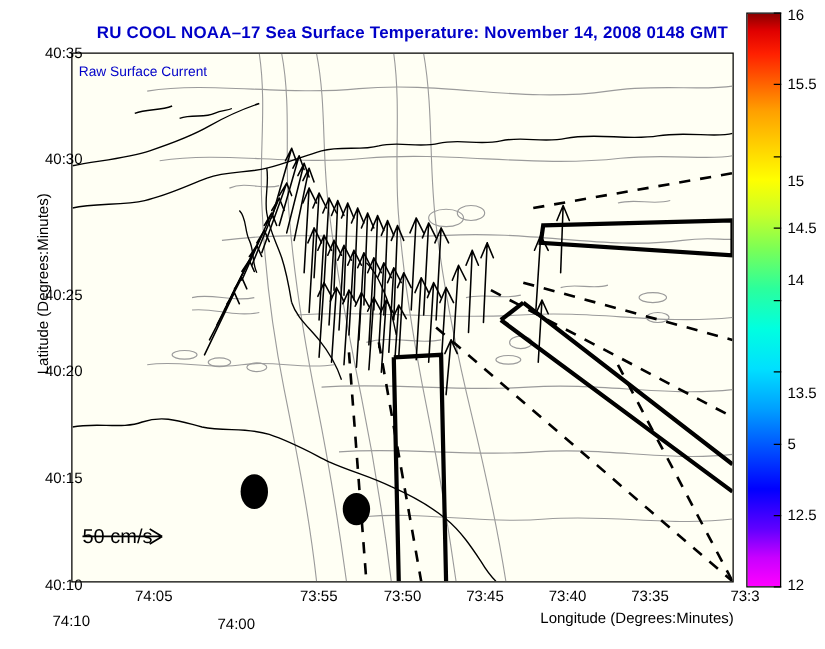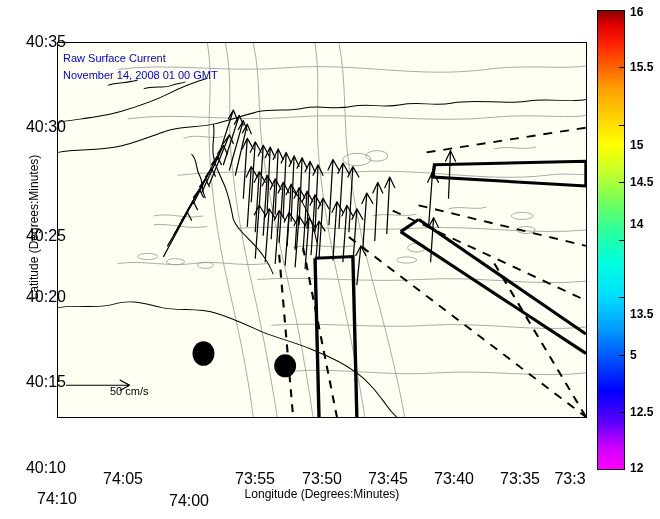--- a/index.html
+++ b/index.html
@@ -12,43 +12,43 @@
 
   
   .title{
     position:absolute;left:0;top:18px;width:660px;text-align:center;
     font-size:13.5px;font-weight:bold;color:#0000c8;letter-spacing:.2px;
     white-space:nowrap;
   }
 
   
   .plotbox{
-    position:absolute;left:57px;top:42px;width:530px;height:376px;
+    position:absolute;left:57px;top:42px;width:530px;height:424px;
     background:#fffff4;border:1.6px solid #000;box-sizing:border-box;
   }
   .plotsvg{position:absolute;left:0;top:0;width:100%;height:100%;}
 
   
   .annot{
     position:absolute;color:#0000c8;font-size:11px;white-space:nowrap;
   }
   .annot.l1{left:5px;top:9px;}
   .annot.l2{left:5px;top:26px;}
 
   .scaletxt{
-    position:absolute;left:8px;top:342px;color:#000;font-size:11px;white-space:nowrap;margin-left:44px;
-  }
-
-  
-  .xtick,.ytick{position:absolute;font-size:16px;color:#000;white-space:nowrap;}
+    position:absolute;left:8px;top:378px;color:#000;font-size:16px;white-space:nowrap;
+  }
+
+  
+  .xtick,.ytick{position:absolute;font-size:12px;color:#000;white-space:nowrap;}
   .xtick{top:470px;transform:translateX(-50%);}
   .ytick{right:594px;transform:translateY(-50%);text-align:right;}
 
   .xaxislabel{
-    position:absolute;left:57px;top:487px;width:530px;text-align:center;
+    position:absolute;left:57px;top:487px;width:530px;text-align:right;
     font-size:12px;color:#000;
   }
   .yaxislabel{
     position:absolute;left:-86px;top:220px;width:240px;text-align:center;
     font-size:12px;color:#000;transform:rotate(-90deg);transform-origin:50% 50%;
   }
 
   
   .cbar{
     position:absolute;left:597px;top:10px;width:28px;height:460px;
@@ -68,33 +68,34 @@
       #ffff00 71%,
       #ffd000 77%,
       #ffa000 83%,
       #ff6000 88%,
       #ff2000 93%,
       #e00000 97%,
       #8b0000 100%);
   }
   .cbtickmark{position:absolute;left:597px;width:6px;height:1.4px;background:#000;}
   .cbtickmark.r{left:619px;}
-  .cbtick{position:absolute;left:630px;font-size:12px;font-weight:bold;color:#000;
+  .cbtick{position:absolute;left:630px;font-size:12px;font-weight:normal;color:#000;
           transform:translateY(-50%);white-space:nowrap;}
   .cblabel{
     position:absolute;left:566px;top:230px;width:200px;text-align:center;
     font-size:12px;font-weight:bold;color:#000;
     transform:rotate(-90deg);transform-origin:50% 50%;white-space:nowrap;
   }
 </style>
 </head>
 <body>
 
 <div id="stage">
 
+  <div class="title">RU COOL  NOAA–17  Sea Surface Temperature:  November 14, 2008 0148 GMT</div>
 
   <div class="plotbox">
 
     <svg class="plotsvg" viewBox="0 0 530 424" preserveAspectRatio="none">
 
       <g stroke="#9b9b9b" stroke-width="0.9" fill="none">
         <path d="M150,0 C156,40 150,80 152,120 C154,170 160,220 170,270 C180,320 190,370 196,424"></path>
         <path d="M168,0 C176,42 170,86 174,130 C178,180 186,230 196,280 C206,330 214,380 220,424"></path>
         <path d="M196,0 C204,40 200,82 206,126 C212,176 222,226 232,276 C242,326 250,376 256,424"></path>
         <path d="M258,0 C264,44 258,88 262,132 C266,182 274,232 284,282 C294,332 302,382 308,424"></path>
@@ -227,34 +228,33 @@
         <ellipse cx="146" cy="352" rx="11" ry="14"></ellipse>
         <ellipse cx="228" cy="366" rx="11" ry="13"></ellipse>
       </g>
 
       <g stroke="#000000" stroke-width="1.4" fill="none">
         <path d="M8,388 L72,388 M72,388 L62,382 M72,388 L62,394"></path>
       </g>
     </svg>
 
     <div class="annot l1">Raw Surface Current</div>
-    <div class="annot l2">November 14, 2008 01 00 GMT</div>
 
     <div class="scaletxt">50 cm/s</div>
   </div>
 
   <div class="xtick" style="left:57px;margin-top:20px;">74:10</div>
   <div class="xtick" style="left:123px;">74:05</div>
   <div class="xtick" style="left:189px;margin-top:22px;">74:00</div>
   <div class="xtick" style="left:255px;">73:55</div>
   <div class="xtick" style="left:322px;">73:50</div>
   <div class="xtick" style="left:388px;">73:45</div>
   <div class="xtick" style="left:454px;">73:40</div>
   <div class="xtick" style="left:520px;">73:35</div>
-  <div class="xtick" style="left:570px;">73:3</div>
+  <div class="xtick" style="left:596px;">73:3</div>
 
   <div class="ytick" style="top:42px;">40:35</div>
   <div class="ytick" style="top:127px;">40:30</div>
   <div class="ytick" style="top:212px;margin-top:24px;">40:25</div>
   <div class="ytick" style="top:297px;">40:20</div>
   <div class="ytick" style="top:382px;">40:15</div>
   <div class="ytick" style="top:468px;">40:10</div>
 
   <div class="xaxislabel">Longitude (Degrees:Minutes)</div>
   <div class="yaxislabel">Latitude (Degrees:Minutes)</div>

